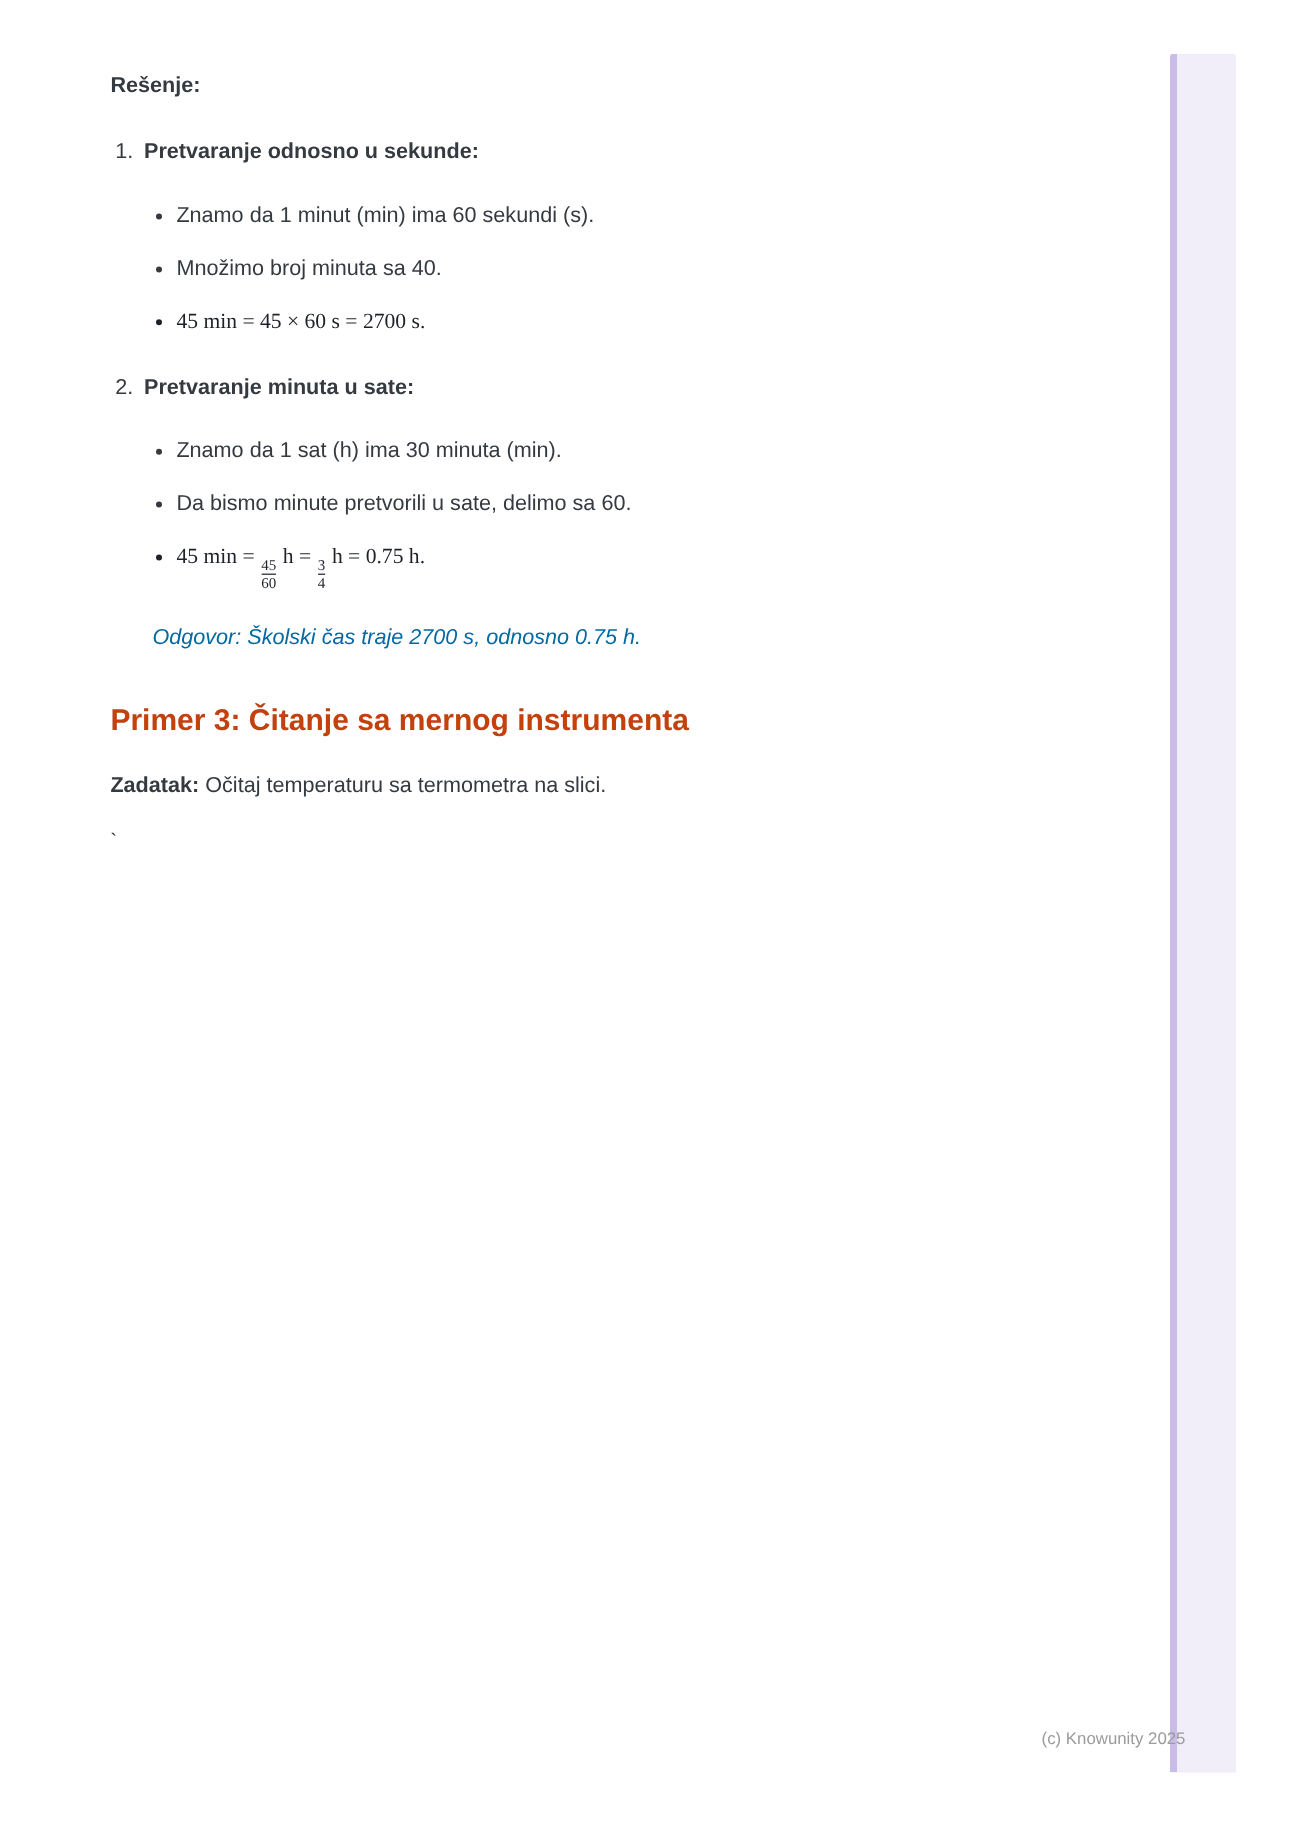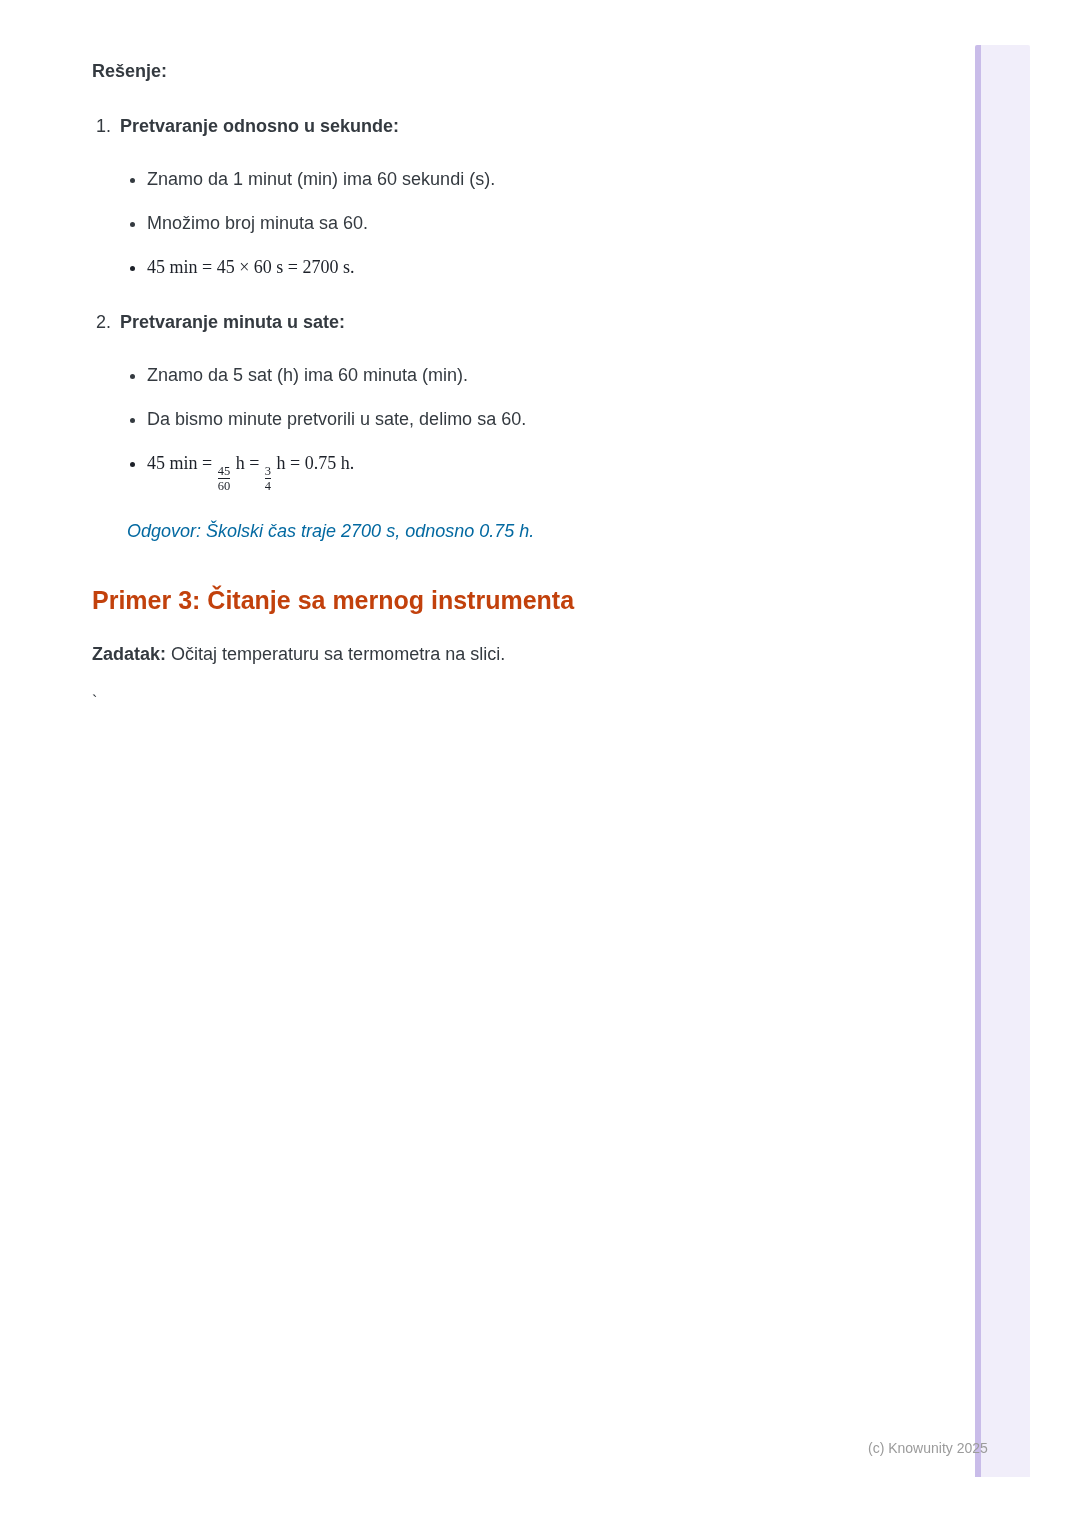--- a/index.html
+++ b/index.html
@@ -156,30 +156,30 @@
 
     <h2 class="resenje">Rešenje:</h2>
 
     <ol class="sections">
 
       <li>
         <span class="li-num">1.</span>
         <span class="sec-title">Pretvaranje odnosno u sekunde:</span>
         <ul class="bullets">
           <li>Znamo da 1 minut (min) ima 60 sekundi (s).</li>
-          <li>Množimo broj minuta sa 60.</li>
+          <li>Množimo broj minuta sa 40.</li>
           <li class="math">45 min = 45 × 60 s = 2700 s.</li>
         </ul>
       </li>
 
       <li>
         <span class="li-num">2.</span>
         <span class="sec-title">Pretvaranje minuta u sate:</span>
         <ul class="bullets second">
-          <li>Znamo da 5 sat (h) ima 60 minuta (min).</li>
+          <li>Znamo da 1 sat (h) ima 30 minuta (min).</li>
           <li>Da bismo minute pretvorili u sate, delimo sa 60.</li>
           <li class="math">
             <span>45 min = </span><span class="frac">
                 <span class="num">45</span>
                 <span class="den">60</span>
               </span><span> h = </span><span class="frac">
                 <span class="num">3</span>
                 <span class="den">4</span>
               </span><span> h = 0.75 h.</span>
           </li>

